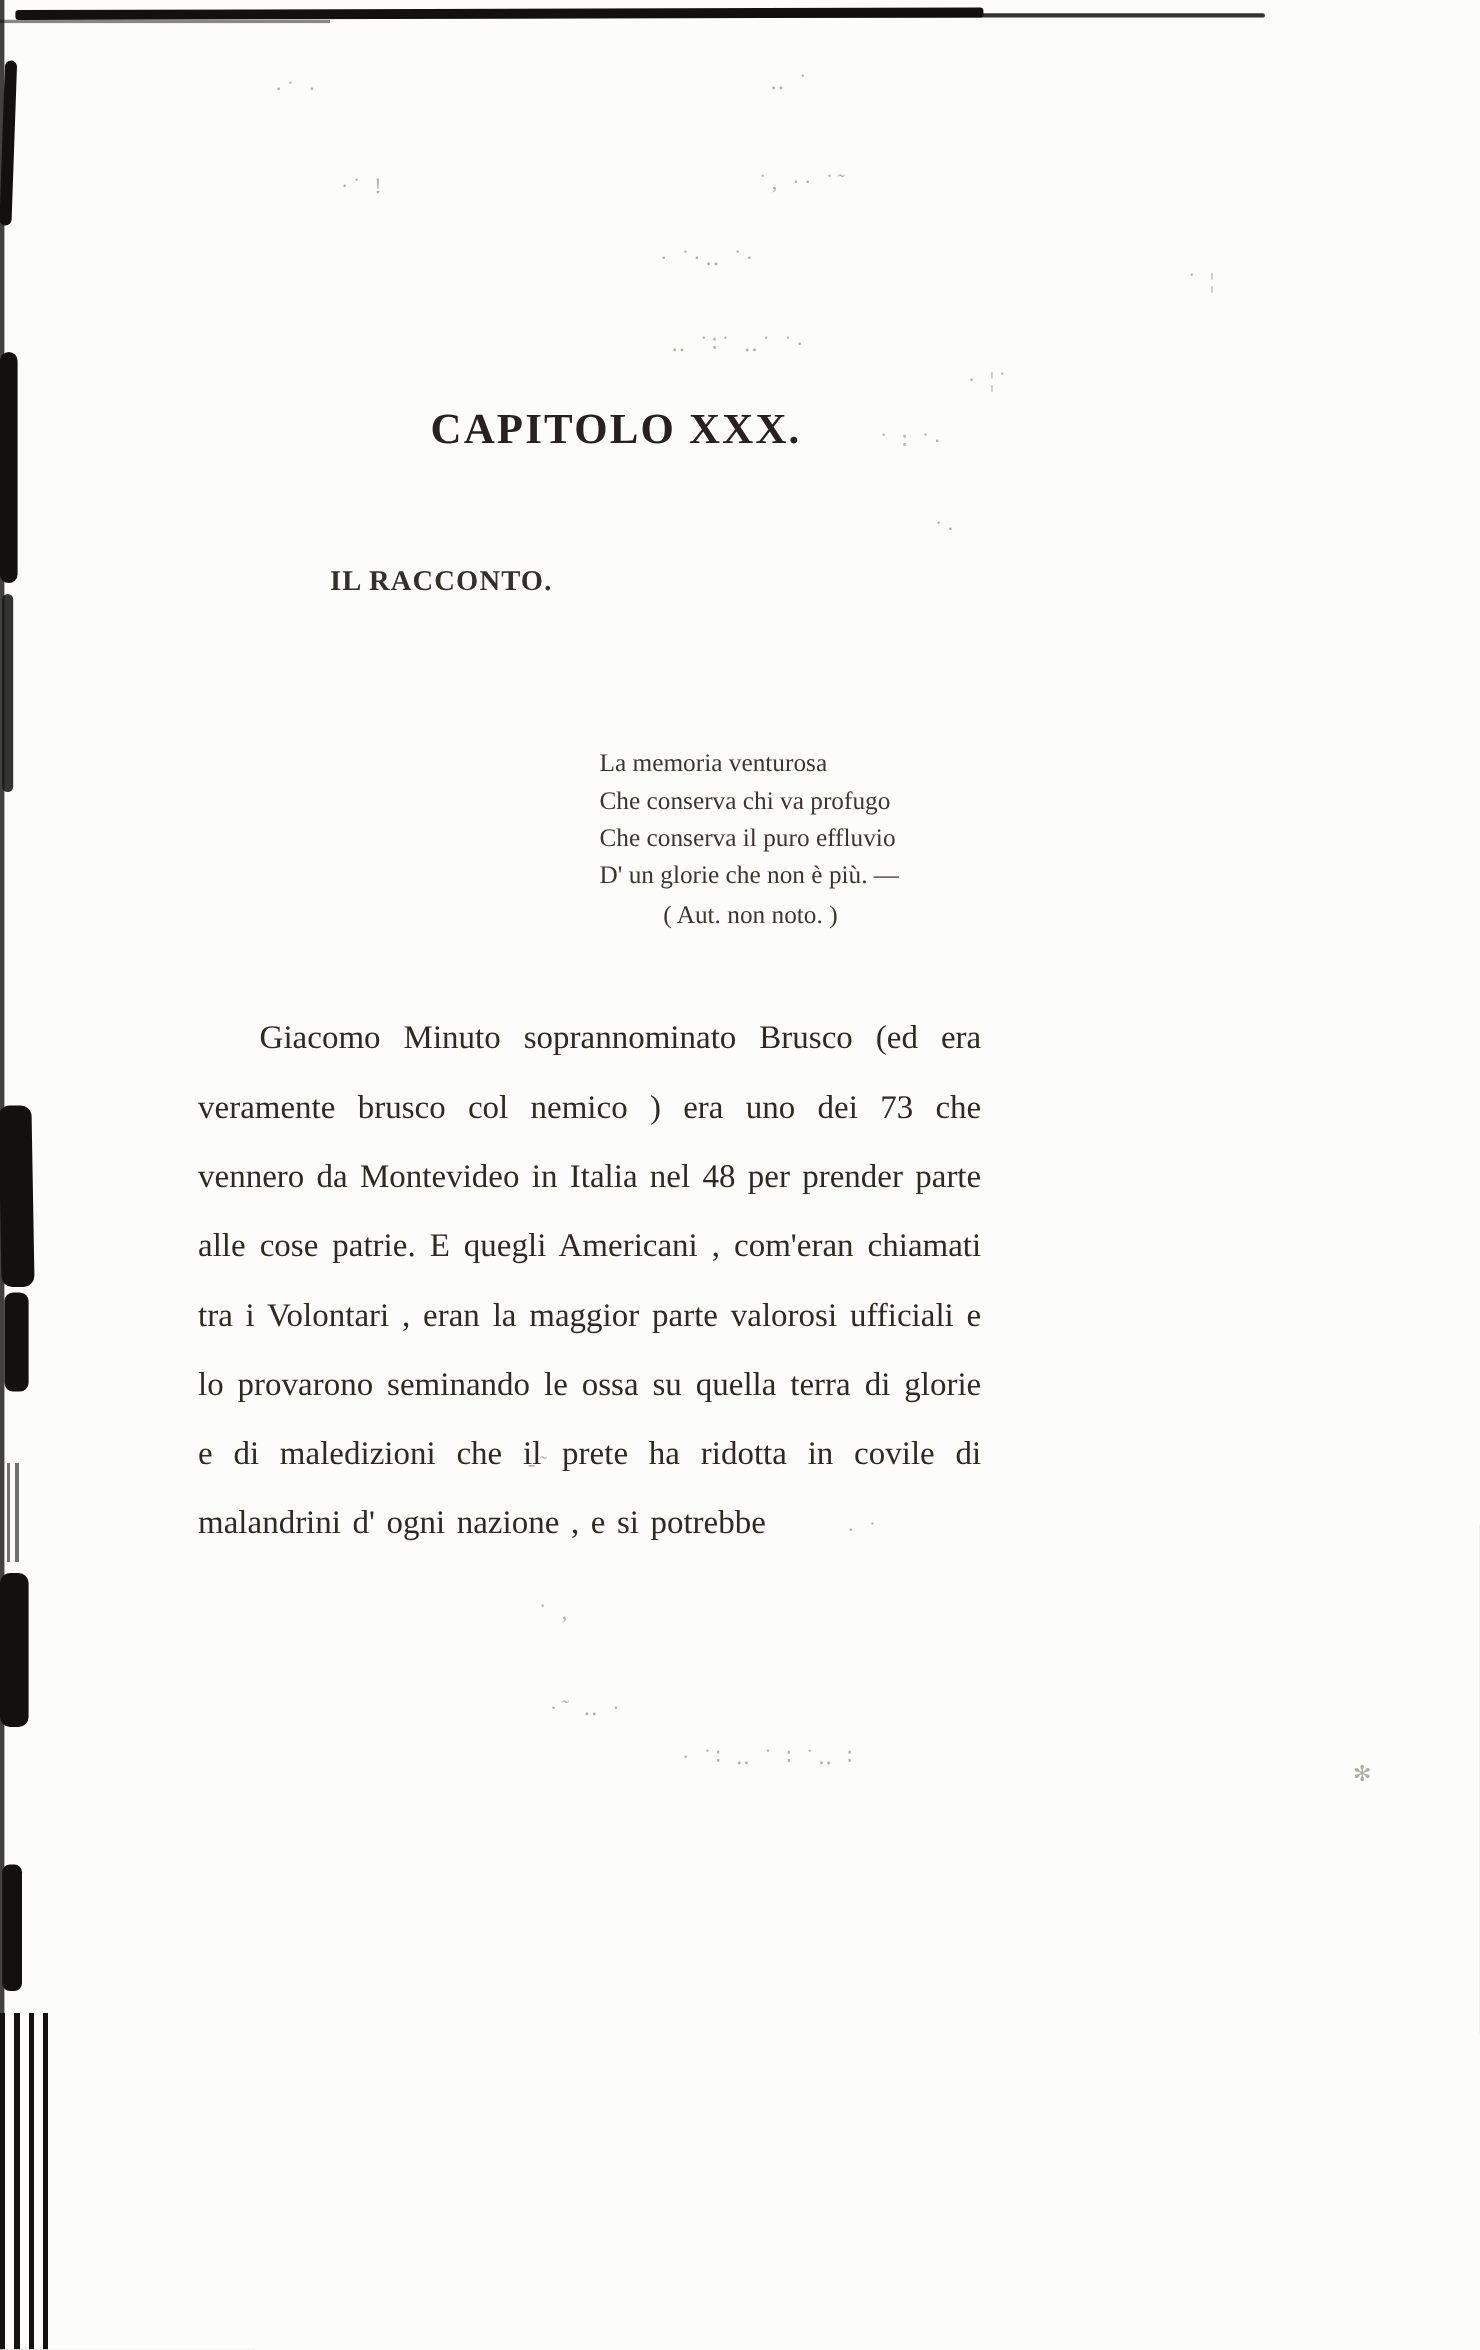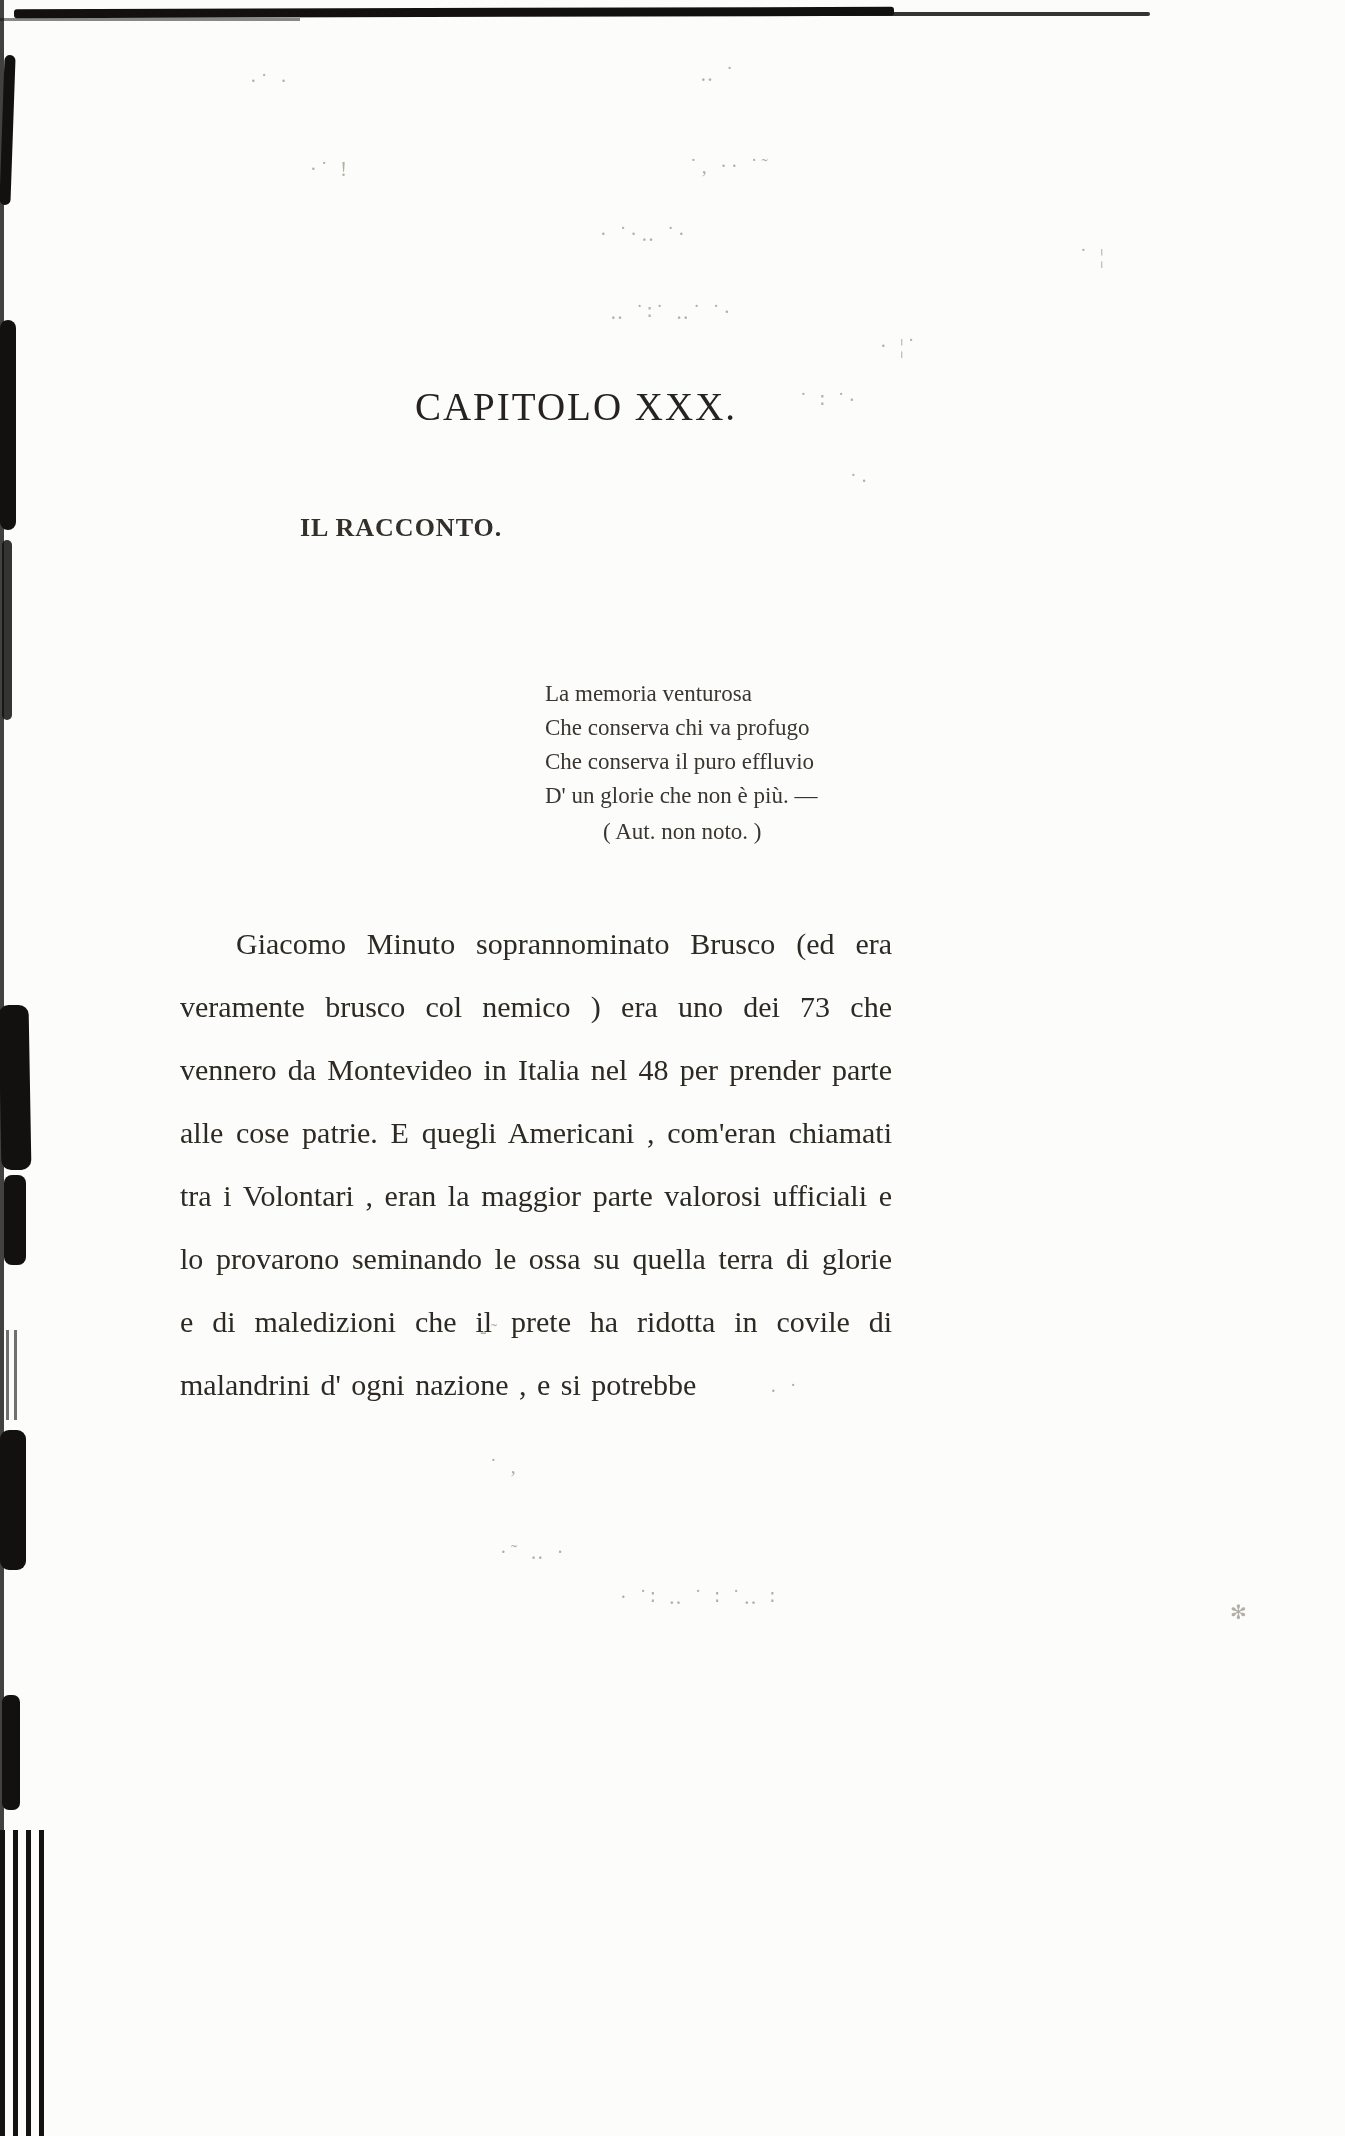--- a/index.html
+++ b/index.html
@@ -49,24 +49,24 @@
     font-size: 20px;
     letter-spacing: 4px;
     white-space: nowrap;
     user-select: none;
   }
 
   
   .chapter-heading {
     position: absolute;
     left: 330px; top: 368px; width: 460px;
-    margin: 16px;
+    margin: 0;
     text-align: center;
     font-size: 39px;
-    font-weight: normal;
+    font-weight: bold;
     letter-spacing: 2px;
     color: #262220;
   }
   .section-heading {
     position: absolute;
     left: 300px; top: 513px; width: 380px;
     margin: 0;
     text-align: left;
     font-size: 26px;
     font-weight: bold;

